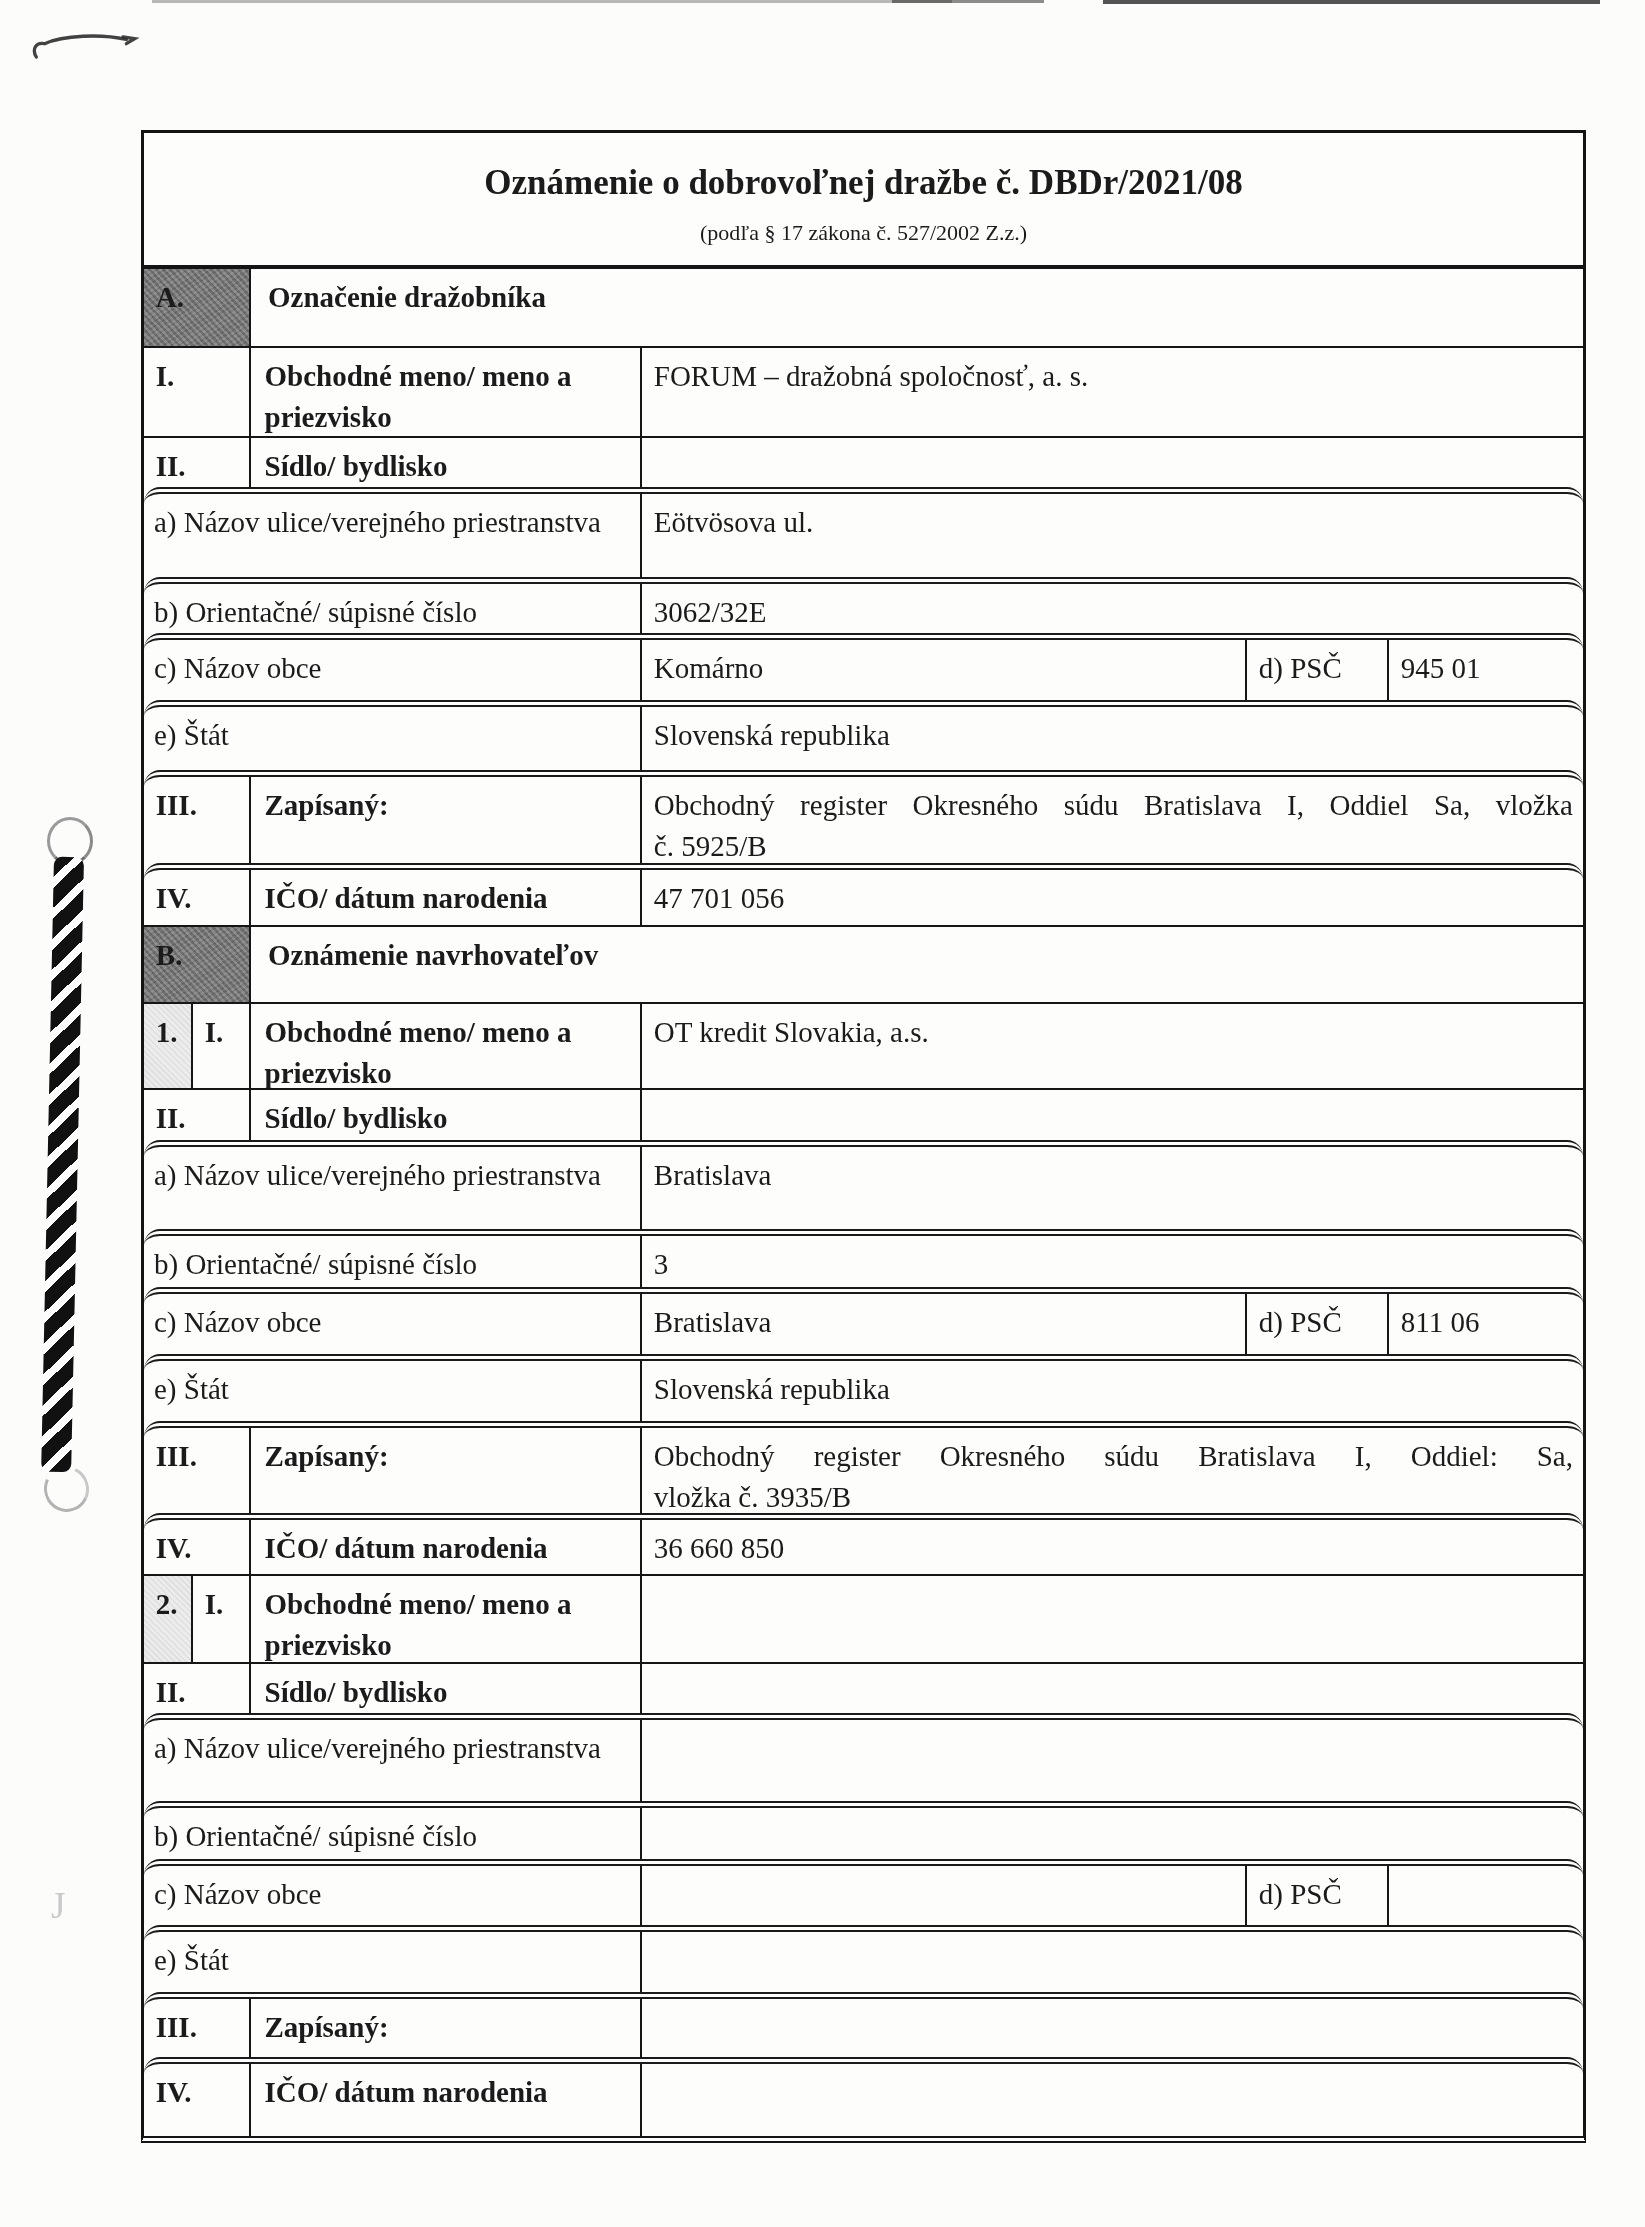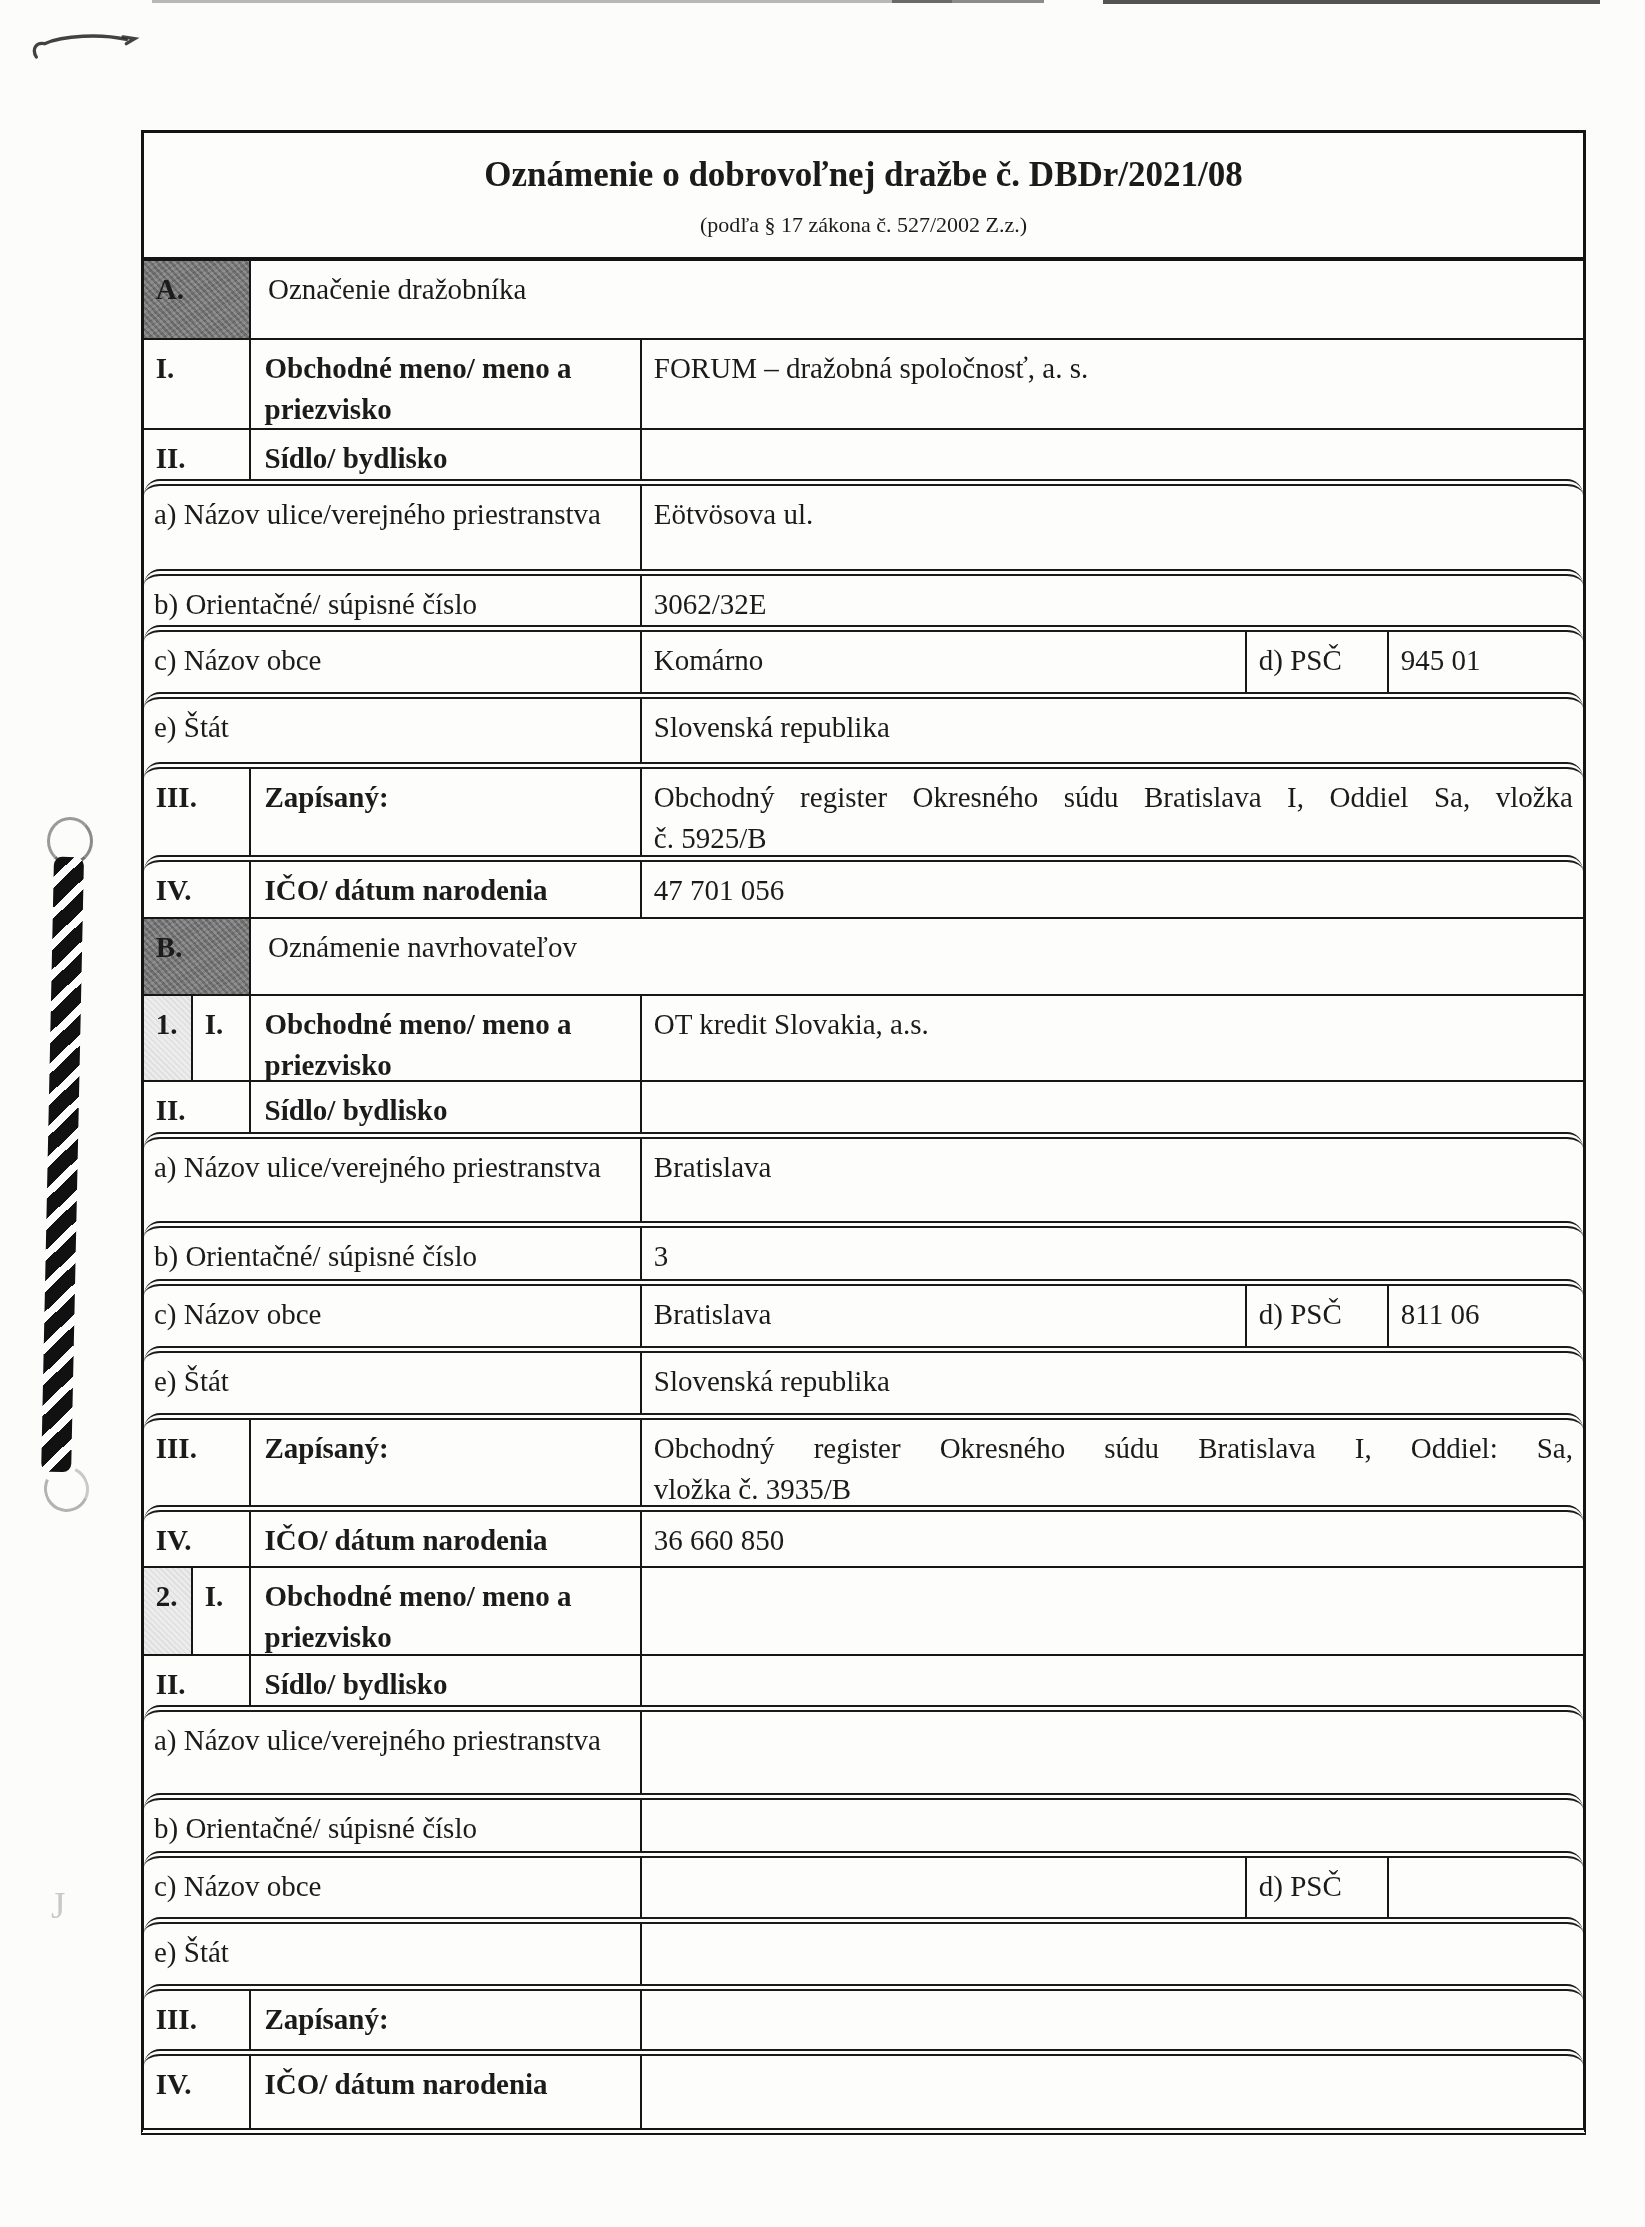--- a/index.html
+++ b/index.html
@@ -37,38 +37,38 @@
     transform:rotate(-20deg);
   }
   
   .doc-table{
     position:absolute;left:141px;top:130px;width:1445px;
     box-sizing:border-box;
     border:3.4px solid #141414;border-bottom:7.6px double #141414;
     background:#fdfdfc;
   }
   .row{display:flex;box-sizing:border-box;border-top:2.5px solid #161616;}
-  .row.first{border-top:none;}
+  .row.first{border-top:none;margin-top:8px;}
   .row.bt-d{border-top:7.6px double #1a1a1a;border-radius:16px;}
   .row.bt-t{border-top:4.2px solid #141414;}
   .cell{
     box-sizing:border-box;border-right:2.5px solid #161616;
     padding:8.4px 10px 0 11.8px;overflow:hidden;
     font-size:29px;line-height:41px;
   }
   .cell.last{border-right:none;}
   .c-num{width:107px;font-weight:bold;}
   .c-num1{width:49px;font-weight:bold;}
   .c-num2{width:58px;font-weight:bold;}
   .c-label{width:391px;font-weight:bold;padding-left:13.5px;}
   .c-wide{width:498px;padding-left:10px;}
   .c-value{flex:1;}
   .c-psc{width:142px;}
   .c-pscv{width:194px;}
-  .hdr-label{flex:1;font-weight:normal;padding-left:17px;border-right:none;}
+  .hdr-label{flex:1;font-weight:bold;padding-left:17px;border-right:none;}
   .vb{font-weight:normal;}
   .shade-dark{
     background:
       repeating-linear-gradient(47deg,rgba(0,0,0,.16) 0 2.5px,rgba(255,255,255,.07) 2.5px 5px),
       repeating-linear-gradient(-33deg,rgba(0,0,0,.12) 0 1.7px,transparent 1.7px 4.2px),
       #878787;
   }
   .shade-light{
     background:
       repeating-linear-gradient(45deg,rgba(0,0,0,.05) 0 1.7px,transparent 1.7px 4.2px),

